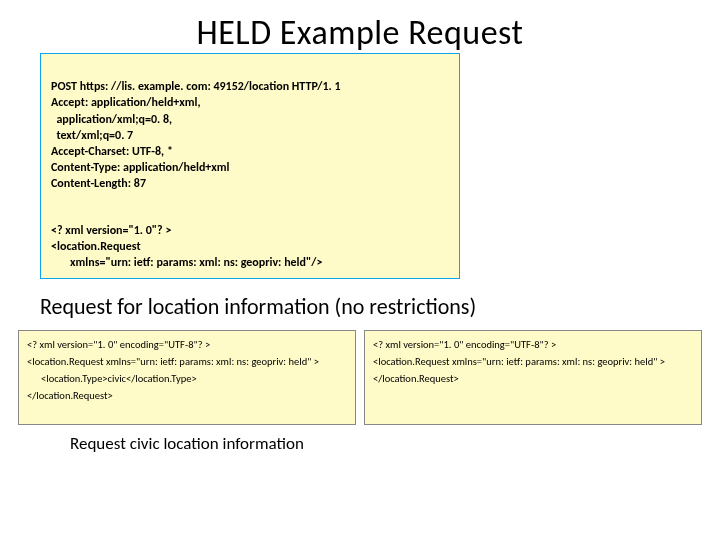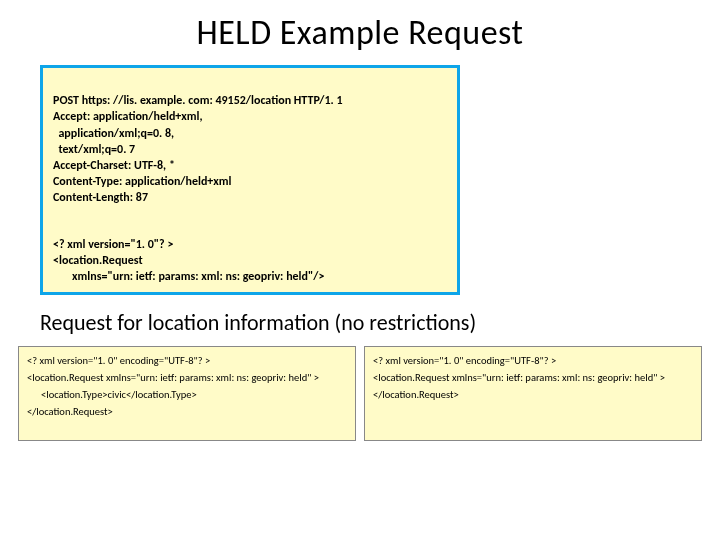--- a/index.html
+++ b/index.html
@@ -8,26 +8,25 @@
     height: 540px;
     background: #ffffff;
     font-family: Calibri, Arial, sans-serif;
     padding: 12px 18px;
     color: #000;
   }
   .title {
     font-size: 34px;
     text-align: center;
     font-weight: 400;
-    margin-bottom: 12px;
     letter-spacing: 0.5px;
   }
   .code-box {
     background: #fffbc8;
-    border: 3px solid #0ea5e9;
+    border: 1px solid #0ea5e9;
     padding: 8px 10px;
     font-family: Calibri, Arial, sans-serif;
     font-size: 12px;
     line-height: 1.35;
     white-space: pre-wrap;
   }
   .main-box {
     width: 420px;
     margin-left: 22px;
     margin-bottom: 14px;
@@ -88,20 +87,21 @@
 <div class="row">
   <div class="col">
     <div class="small-box">
       <div>&lt;? xml version="1. 0" encoding="UTF-8"? &gt;</div>
       <div>&lt;location.Request xmlns="urn: ietf: params: xml: ns: geopriv: held" &gt;</div>
       <div>
           <span class="indent">&lt;location.Type&gt;civic&lt;/location.Type&gt;</span>
         </div>
       <div>&lt;/location.Request&gt;</div>
     </div>
+    <div class="caption-lower">Request civic location information</div>
   </div>
   <div class="col">
     <div class="small-box">
       <div>&lt;? xml version="1. 0" encoding="UTF-8"? &gt;</div>
       <div>&lt;location.Request xmlns="urn: ietf: params: xml: ns: geopriv: held" &gt;</div>
       <div>&lt;/location.Request&gt;</div>
     </div>
   </div>
 </div>
 

